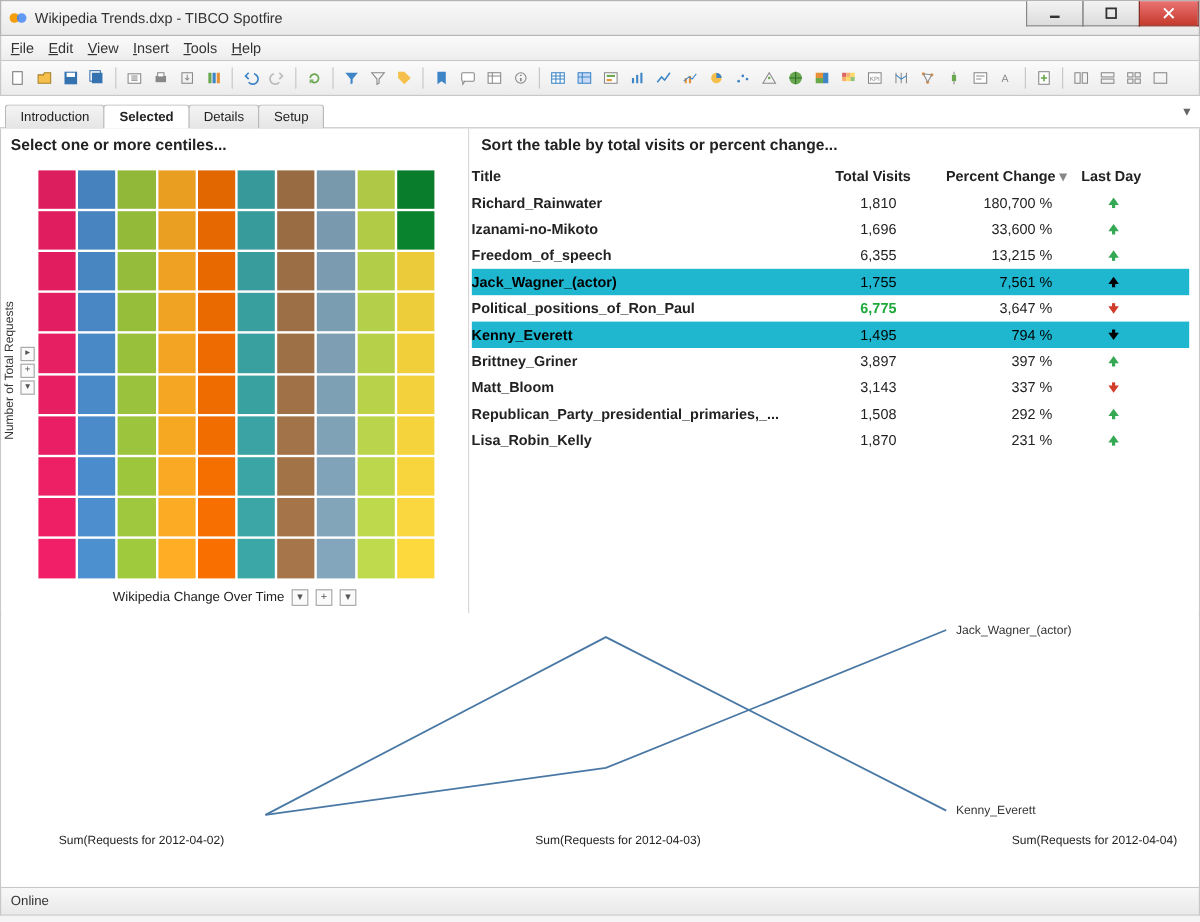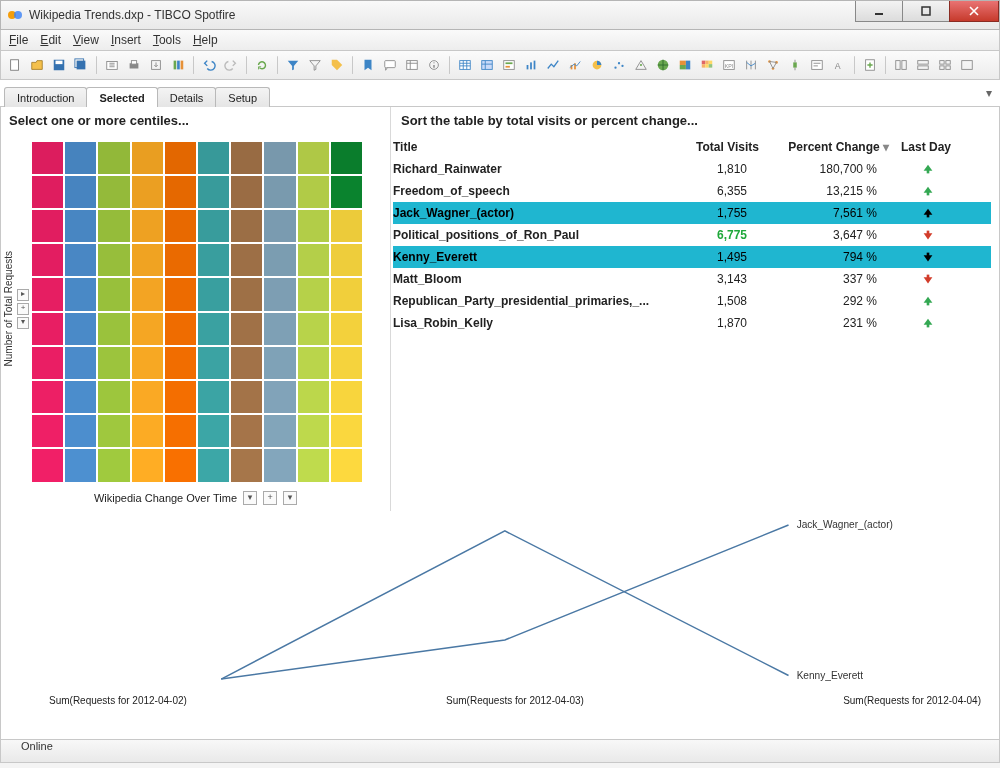--- a/index.html
+++ b/index.html
@@ -47,21 +47,21 @@
   .arrow{display:flex;justify-content:center}
   .arrow svg{width:14px;height:14px}
   .hl-blue{background:#1fb6d0;color:#000}
   .hl-green{color:#1fa83a;font-weight:bold}
   
   .linechart{grid-column:1 / span 2;padding:2px 8px 4px 8px}
   .chartarea{position:relative;height:180px;margin-left:40px;margin-right:10px}
   .chartarea text{font-size:10px;fill:#333}
   .xlabels{display:flex;justify-content:space-between;font-size:10px;margin-left:40px;margin-right:10px}
   
-  .status{height:22px;background:linear-gradient(#f8f8f8,#e9e9e9);border:1px solid #c8c8c8;border-top:none;display:flex;align-items:flex-start;padding:0 20px;font-size:11px;color:#333;justify-content:space-between}
+  .status{height:22px;background:linear-gradient(#f8f8f8,#e9e9e9);border:1px solid #c8c8c8;border-top:none;display:flex;align-items:center;padding:0 8px;font-size:11px;color:#333;justify-content:space-between}
   .status .right{display:flex;gap:8px}
   .status .seg{border-left:1px solid #c8c8c8;padding-left:8px}
 </style>
 </head>
 <body>
 
 <div class="titlebar">
   <span class="icon">
     <svg viewBox="0 0 16 16">
         <circle cx="5" cy="8" r="4" fill="#f59e0b"></circle>
@@ -503,20 +503,31 @@
           <div class="num">1,810</div>
           <div class="num">180,700 %</div>
           <div class="arrow">
             <svg viewBox="0 0 16 16">
               <path d="M8 3l5 7H3z" fill="#34a853"></path>
               <rect x="6.5" y="9" width="3" height="4" fill="#34a853"></rect>
             </svg>
           </div>
         </div>
         <div class="trow">
+          <div class="title">Izanami-no-Mikoto</div>
+          <div class="num">1,696</div>
+          <div class="num">33,600 %</div>
+          <div class="arrow">
+            <svg viewBox="0 0 16 16">
+              <path d="M8 3l5 7H3z" fill="#34a853"></path>
+              <rect x="6.5" y="9" width="3" height="4" fill="#34a853"></rect>
+            </svg>
+          </div>
+        </div>
+        <div class="trow">
           <div class="title">Freedom_of_speech</div>
           <div class="num">6,355</div>
           <div class="num">13,215 %</div>
           <div class="arrow">
             <svg viewBox="0 0 16 16">
               <path d="M8 3l5 7H3z" fill="#34a853"></path>
               <rect x="6.5" y="9" width="3" height="4" fill="#34a853"></rect>
             </svg>
           </div>
         </div>
@@ -543,20 +554,31 @@
           </div>
         </div>
         <div class="trow hl-blue">
           <div class="title">Kenny_Everett</div>
           <div class="num">1,495</div>
           <div class="num">794 %</div>
           <div class="arrow">
             <svg viewBox="0 0 16 16">
               <path d="M8 13l5-7H3z" fill="#000"></path>
               <rect x="6.5" y="3" width="3" height="4" fill="#000"></rect>
+            </svg>
+          </div>
+        </div>
+        <div class="trow">
+          <div class="title">Brittney_Griner</div>
+          <div class="num">3,897</div>
+          <div class="num">397 %</div>
+          <div class="arrow">
+            <svg viewBox="0 0 16 16">
+              <path d="M8 3l5 7H3z" fill="#34a853"></path>
+              <rect x="6.5" y="9" width="3" height="4" fill="#34a853"></rect>
             </svg>
           </div>
         </div>
         <div class="trow">
           <div class="title">Matt_Bloom</div>
           <div class="num">3,143</div>
           <div class="num">337 %</div>
           <div class="arrow">
             <svg viewBox="0 0 16 16">
               <path d="M8 13l5-7H3z" fill="#d23c2a"></path>

